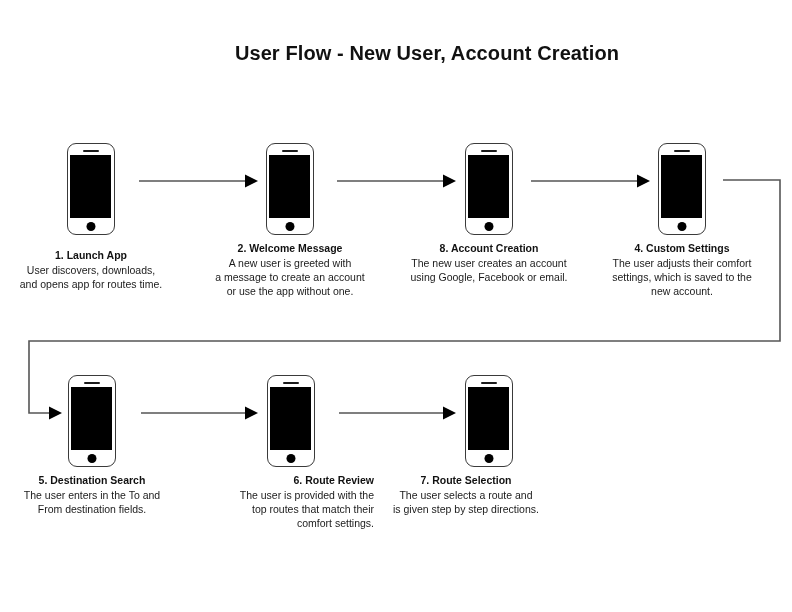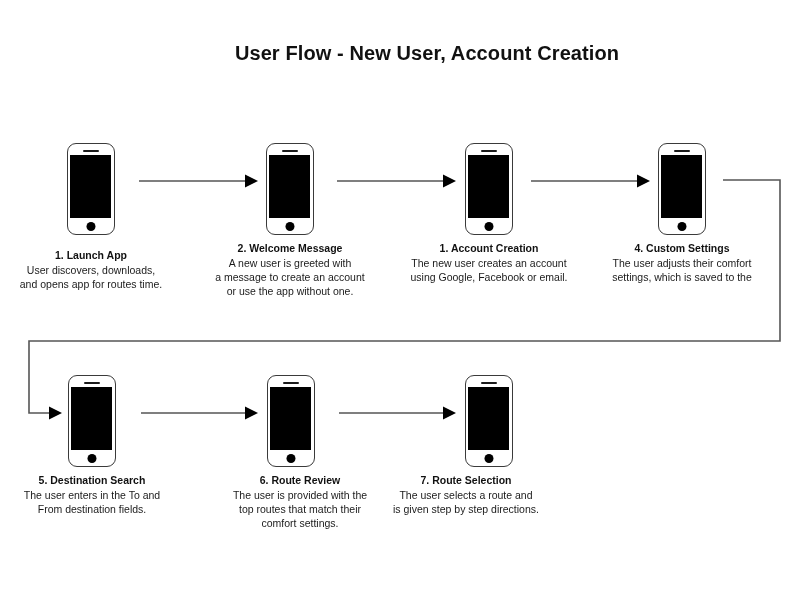--- a/index.html
+++ b/index.html
@@ -168,39 +168,40 @@
   </div>
 </div>
 
 <div class="flow-node" style="left:0px; top:0px;">
   <div class="phone" style="left:465px; top:143px;">
     <div class="phone-speaker"></div>
     <div class="phone-screen"></div>
     <div class="phone-home"></div>
   </div>
   <div class="node-caption" style="left:397px; top:241px;">
-    <div class="node-title">1. Account Creation</div>
+    <div class="node-title">8. Account Creation</div>
     <div class="node-desc">
       <span>The new user creates an account</span>
       <span>using Google, Facebook or email.</span>
     </div>
   </div>
 </div>
 
 <div class="flow-node" style="left:0px; top:0px;">
   <div class="phone" style="left:658px; top:143px;">
     <div class="phone-speaker"></div>
     <div class="phone-screen"></div>
     <div class="phone-home"></div>
   </div>
   <div class="node-caption" style="left:590px; top:241px;">
     <div class="node-title">4. Custom Settings</div>
     <div class="node-desc">
       <span>The user adjusts their comfort</span>
       <span>settings, which is saved to the</span>
+      <span>new account.</span>
     </div>
   </div>
 </div>
 
 <div class="flow-node" style="left:0px; top:0px;">
   <div class="phone" style="left:68px; top:375px;">
     <div class="phone-speaker"></div>
     <div class="phone-screen"></div>
     <div class="phone-home"></div>
   </div>
@@ -212,21 +213,21 @@
     </div>
   </div>
 </div>
 
 <div class="flow-node" style="left:0px; top:0px;">
   <div class="phone" style="left:267px; top:375px;">
     <div class="phone-speaker"></div>
     <div class="phone-screen"></div>
     <div class="phone-home"></div>
   </div>
-  <div class="node-caption" style="left:208px; top:473px;">
+  <div class="node-caption" style="left:190px; top:473px;text-align:right;">
     <div class="node-title">6. Route Review</div>
     <div class="node-desc">
       <span>The user is provided with the</span>
       <span>top routes that match their</span>
       <span>comfort settings.</span>
     </div>
   </div>
 </div>
 
 <div class="flow-node" style="left:0px; top:0px;">

